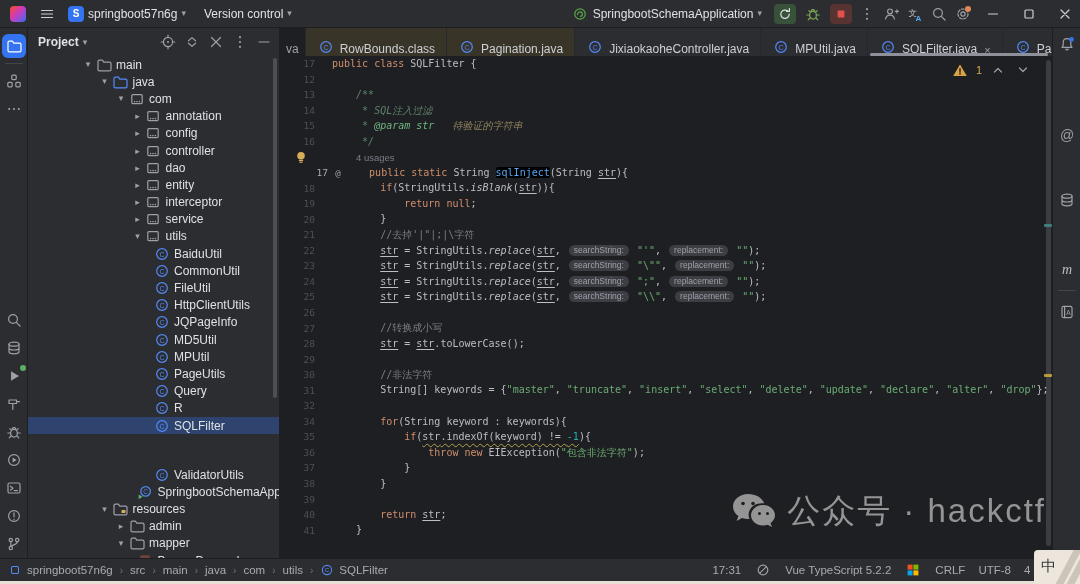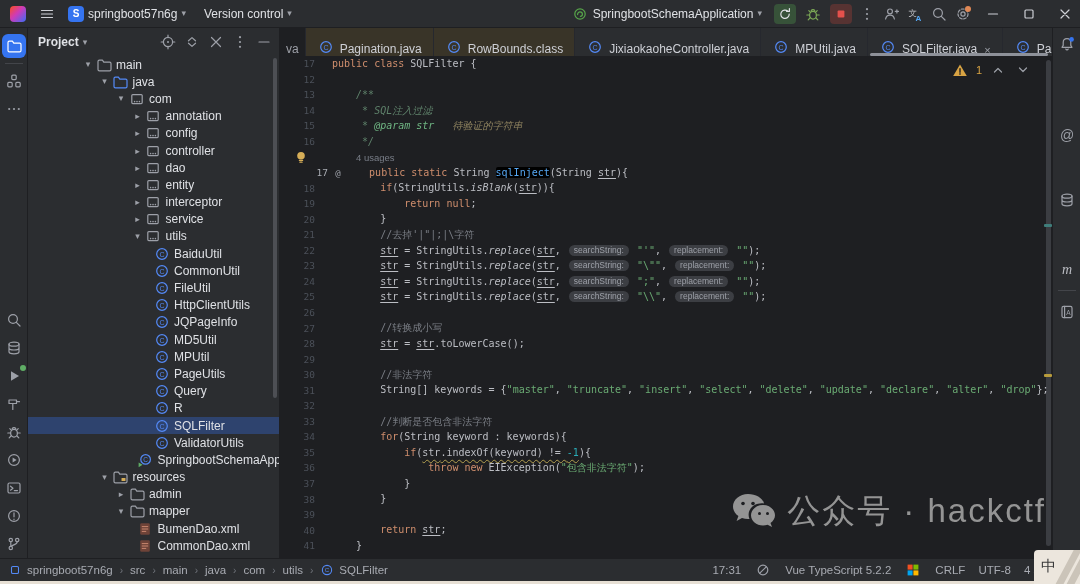--- a/index.html
+++ b/index.html
@@ -563,21 +563,21 @@
         <div class="trow sel" style="padding-left: 119px;">
           <span class="t-arrow none"></span>
           <span class="t-icon">
             <svg width="16" height="16" viewBox="0 0 16 16" fill="none" stroke="#9DA0A8" stroke-width="1.2" stroke-linecap="round" stroke-linejoin="round">
               <circle cx="8" cy="8" r="5.3" stroke="#548AF7"></circle>
               <text x="8" y="10.7" font-size="7" fill="#548AF7" stroke="none" text-anchor="middle" font-family="Liberation Sans">C</text>
             </svg>
           </span>
           <span class="t-label">SQLFilter</span>
         </div>
-        <div class="trow" style="padding-left: 119px;">
+        <div class="trow" style="padding-left: 119px; margin-top: 32px;">
           <span class="t-arrow none"></span>
           <span class="t-icon">
             <svg width="16" height="16" viewBox="0 0 16 16" fill="none" stroke="#9DA0A8" stroke-width="1.2" stroke-linecap="round" stroke-linejoin="round">
               <circle cx="8" cy="8" r="5.3" stroke="#548AF7"></circle>
               <text x="8" y="10.7" font-size="7" fill="#548AF7" stroke="none" text-anchor="middle" font-family="Liberation Sans">C</text>
             </svg>
           </span>
           <span class="t-label">ValidatorUtils</span>
         </div>
         <div class="trow" style="padding-left: 102.5px;">
@@ -652,30 +652,30 @@
       <div class="tab partial">
         <span>va</span>
       </div>
       <div class="tab lib">
         <span class="ic">
           <svg width="16" height="16" viewBox="0 0 16 16" fill="none" stroke="#9DA0A8" stroke-width="1.2" stroke-linecap="round" stroke-linejoin="round">
             <circle cx="8" cy="8" r="5.3" stroke="#548AF7"></circle>
             <text x="8" y="10.7" font-size="7" fill="#548AF7" stroke="none" text-anchor="middle" font-family="Liberation Sans">C</text>
           </svg>
         </span>
-        <span>Pagination.java</span>
+        <span>RowBounds.class</span>
       </div>
       <div class="tab lib">
         <span class="ic">
           <svg width="16" height="16" viewBox="0 0 16 16" fill="none" stroke="#9DA0A8" stroke-width="1.2" stroke-linecap="round" stroke-linejoin="round">
             <circle cx="8" cy="8" r="5.3" stroke="#548AF7"></circle>
             <text x="8" y="10.7" font-size="7" fill="#548AF7" stroke="none" text-anchor="middle" font-family="Liberation Sans">C</text>
           </svg>
         </span>
-        <span>RowBounds.class</span>
+        <span>Pagination.java</span>
       </div>
       <div class="tab">
         <span class="ic">
           <svg width="16" height="16" viewBox="0 0 16 16" fill="none" stroke="#9DA0A8" stroke-width="1.2" stroke-linecap="round" stroke-linejoin="round">
             <circle cx="8" cy="8" r="5.3" stroke="#548AF7"></circle>
             <text x="8" y="10.7" font-size="7" fill="#548AF7" stroke="none" text-anchor="middle" font-family="Liberation Sans">C</text>
           </svg>
         </span>
         <span>JixiaokaoheController.java</span>
       </div>
@@ -822,25 +822,20 @@
         </div>
         <div class="crow">
           <span class="gut">31</span>
           <span class="gicon"></span>
           <pre class="code"><span class="seg t">        String[] keywords = {</span><span class="seg s">"master"</span><span class="seg t">, </span><span class="seg s">"truncate"</span><span class="seg t">, </span><span class="seg s">"insert"</span><span class="seg t">, </span><span class="seg s">"select"</span><span class="seg t">, </span><span class="seg s">"delete"</span><span class="seg t">, </span><span class="seg s">"update"</span><span class="seg t">, </span><span class="seg s">"declare"</span><span class="seg t">, </span><span class="seg s">"alter"</span><span class="seg t">, </span><span class="seg s">"drop"</span><span class="seg t">};</span></pre>
         </div>
         <div class="crow">
           <span class="gut">32</span>
           <span class="gicon"></span>
           <pre class="code"></pre>
-        </div>
-        <div class="crow">
-          <span class="gut">33</span>
-          <span class="gicon"></span>
-          <pre class="code"><span class="seg c">        //判断是否包含非法字符</span></pre>
         </div>
         <div class="crow">
           <span class="gut">34</span>
           <span class="gicon"></span>
           <pre class="code"><span class="seg t">        </span><span class="seg k">for</span><span class="seg t">(String keyword : keywords){</span></pre>
         </div>
         <div class="crow">
           <span class="gut">35</span>
           <span class="gicon"></span>
           <pre class="code"><span class="seg t">            </span><span class="seg k">if</span><span class="seg t">(</span><span class="seg t w">str</span><span class="seg t w">.indexOf(keyword) != </span><span class="seg n w">-1</span><span class="seg t">){</span></pre>

